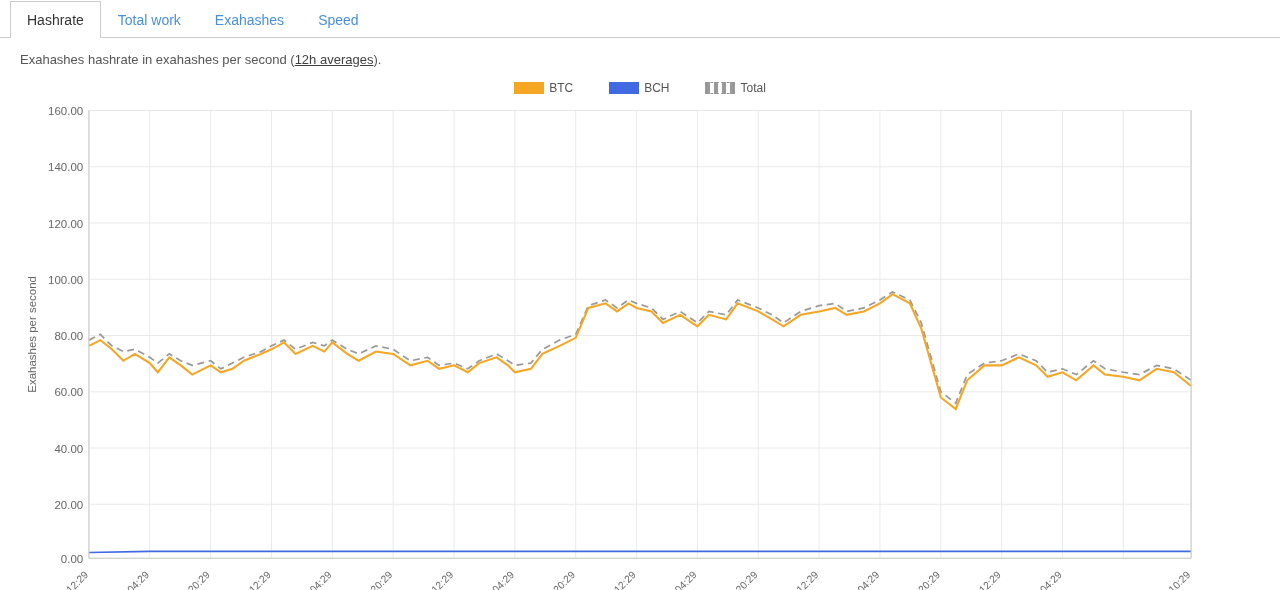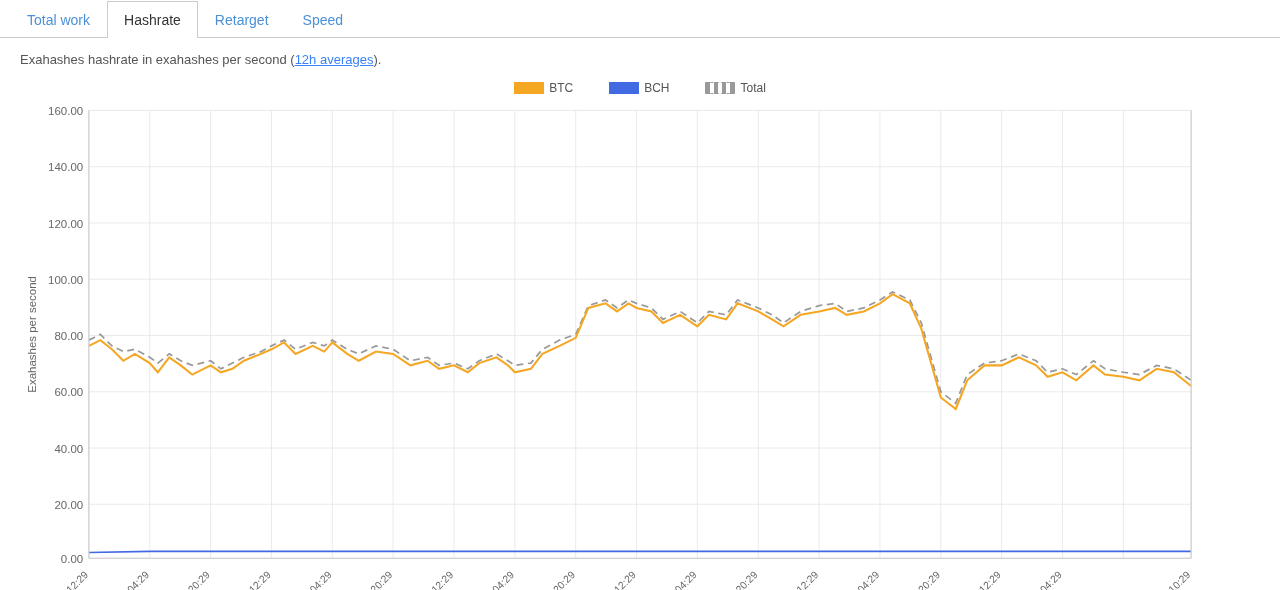--- a/index.html
+++ b/index.html
@@ -1,37 +1,37 @@
 <!DOCTYPE html>
 <html><head>
   <meta charset="utf-8">
   <style>
     * { margin: 0; padding: 0; box-sizing: border-box; }
     body { font-family: Arial, sans-serif; background: #fff; color: #333; font-size: 13px; }
     .tabs { display: flex; border-bottom: 1px solid #ccc; padding: 0 10px; }
     .tab { padding: 10px 16px; cursor: pointer; font-size: 14px; color: #4a90d9; border: 1px solid transparent; border-bottom: none; position: relative; top: 1px; }
     .tab.active { background: #fff; border-color: #ccc; color: #333; font-weight: normal; }
     .subtitle { padding: 14px 20px 8px 20px; font-size: 13px; color: #555; }
-    .subtitle a { color: #3b82f6; text-decoration: underline; }
+    .subtitle a { color: #404040; text-decoration: underline; }
     .chart-container { position: relative; margin: 0 20px; }
     .legend { display: flex; align-items: center; gap: 36px; justify-content: center; margin: 6px 0 4px; font-size: 12px; color: #555; }
     .legend-item { display: flex; align-items: center; gap: 5px; }
     .legend-color { width: 30px; height: 12px; }
     .legend-color.btc { background: #f5a623; }
     .legend-color.bch { background: #4169e1; }
     .legend-color.total { background: repeating-linear-gradient(90deg, #999 0px, #999 4px, transparent 4px, transparent 8px); border: 1px dashed #999; background-color: transparent; }
     svg.chart { width: 100%; display: block; }
   </style>
 </head>
 <body>
 
 <div class="tabs">
+  <div class="tab active">Hashrate</div>
   <div class="tab">Total work</div>
-  <div class="tab active">Hashrate</div>
-  <div class="tab">Retarget</div>
+  <div class="tab">Exahashes</div>
   <div class="tab">Speed</div>
 </div>
 
 <div class="subtitle">
   <span>Exahashes hashrate in exahashes per second (</span><a href="#">12h averages</a><span>).</span>
 </div>
 
 <div class="legend">
   <div class="legend-item">
     <div class="legend-color btc"></div>

